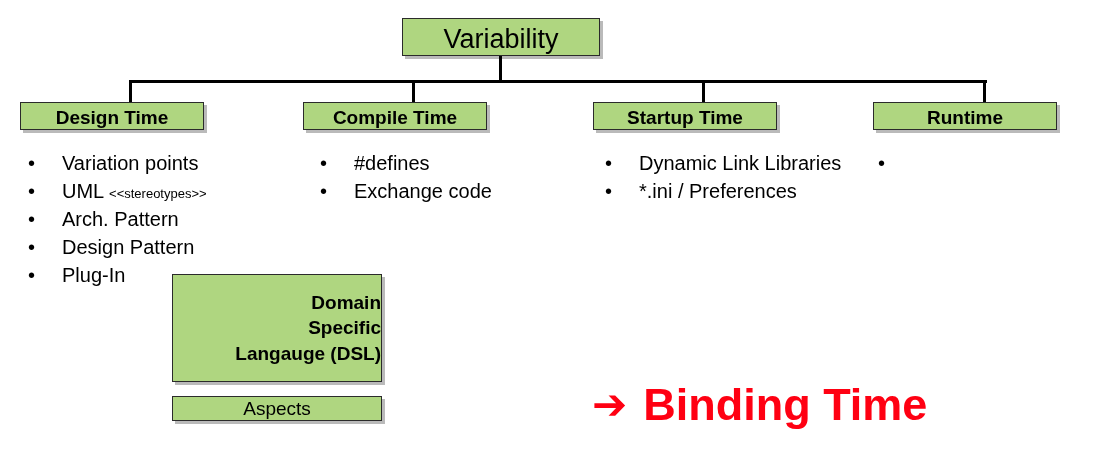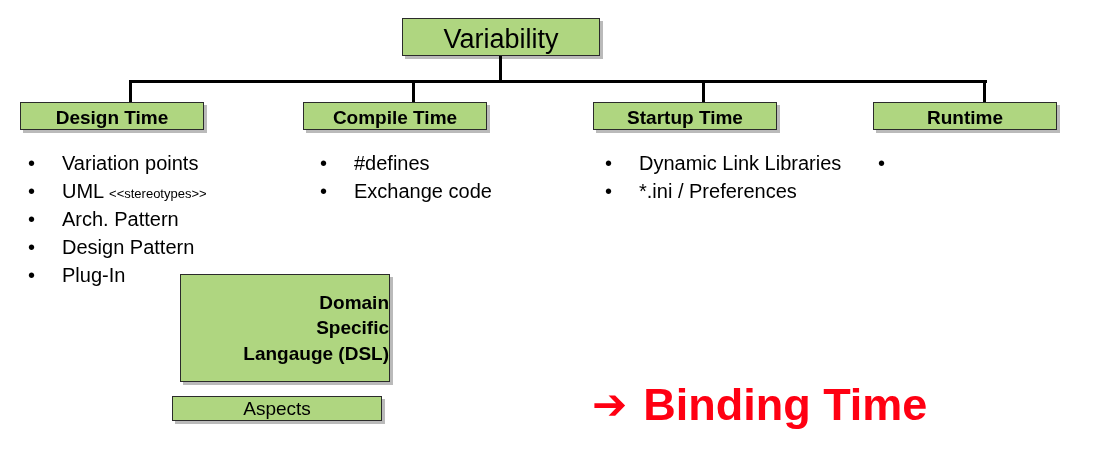--- a/index.html
+++ b/index.html
@@ -46,21 +46,21 @@
     height: 28px;
     font-size: 19px;
     font-weight: bold;
   }
   .gbox.head.c0 { left: 20px; }
   .gbox.head.c1 { left: 303px; }
   .gbox.head.c2 { left: 593px; }
   .gbox.head.c3 { left: 873px; }
 
   .gbox.dsl {
-    left: 180px;
+    left: 172px;
     top: 274px;
     width: 210px;
     height: 108px;
     font-size: 19px;
     font-weight: bold;
     line-height: 1.35;
     flex-direction: column;
   }
   .gbox.aspects {
     left: 172px;

